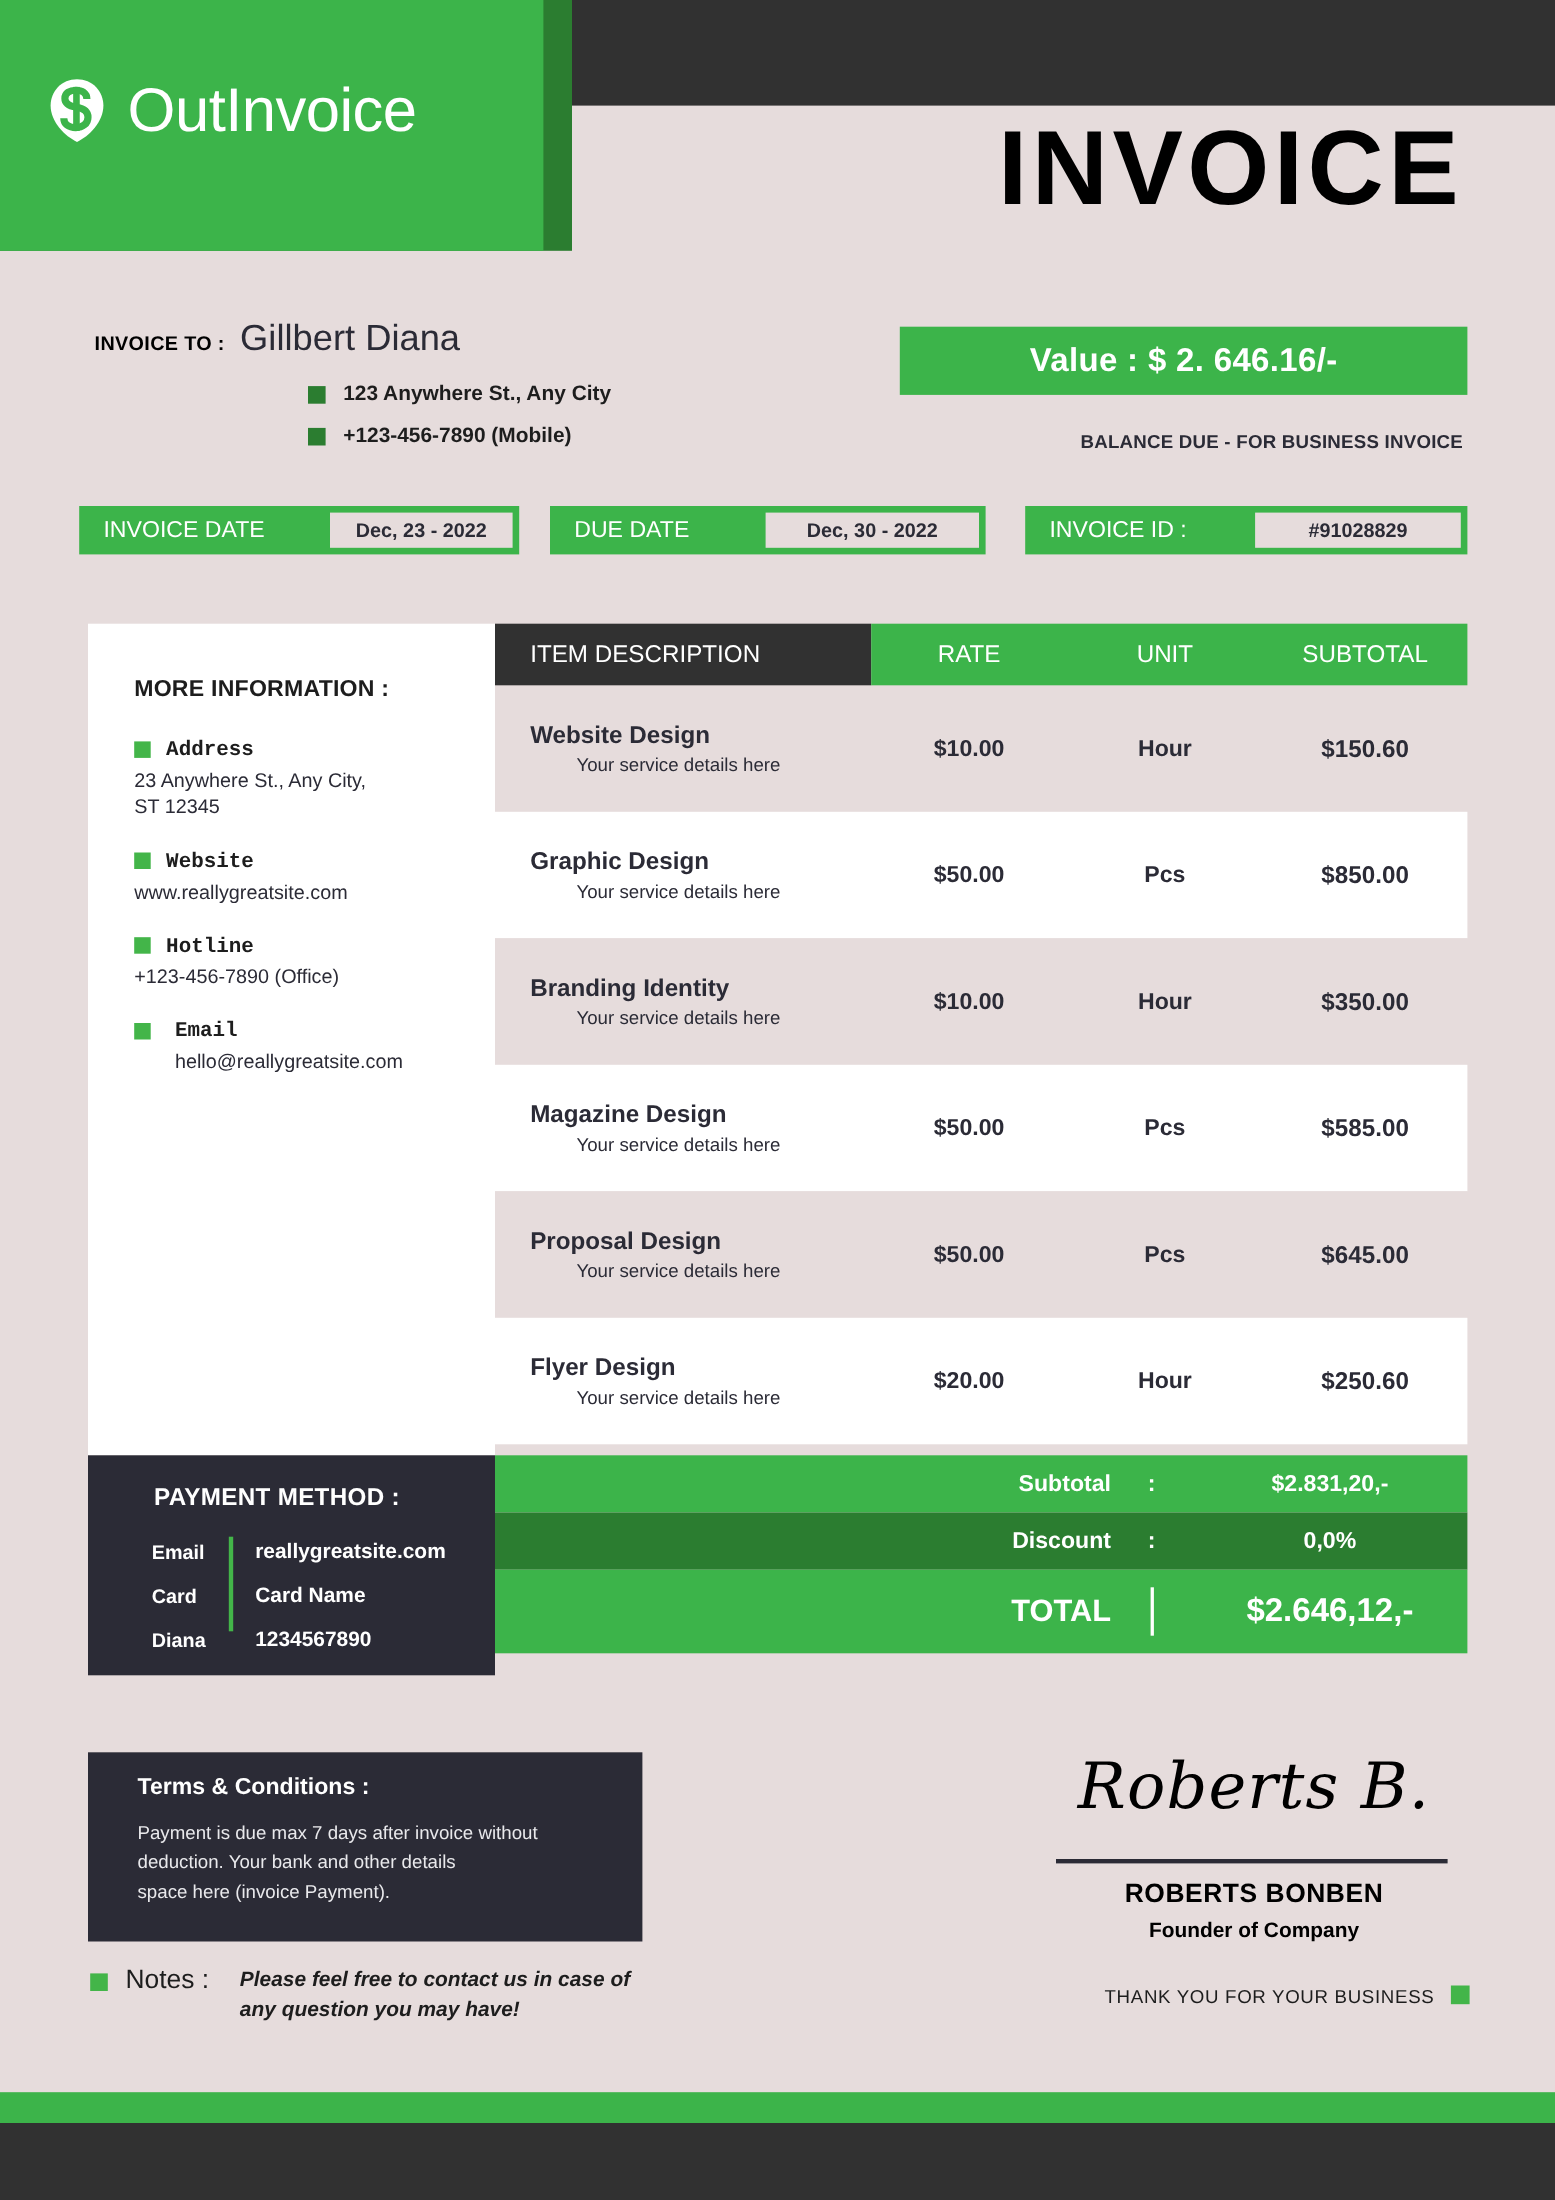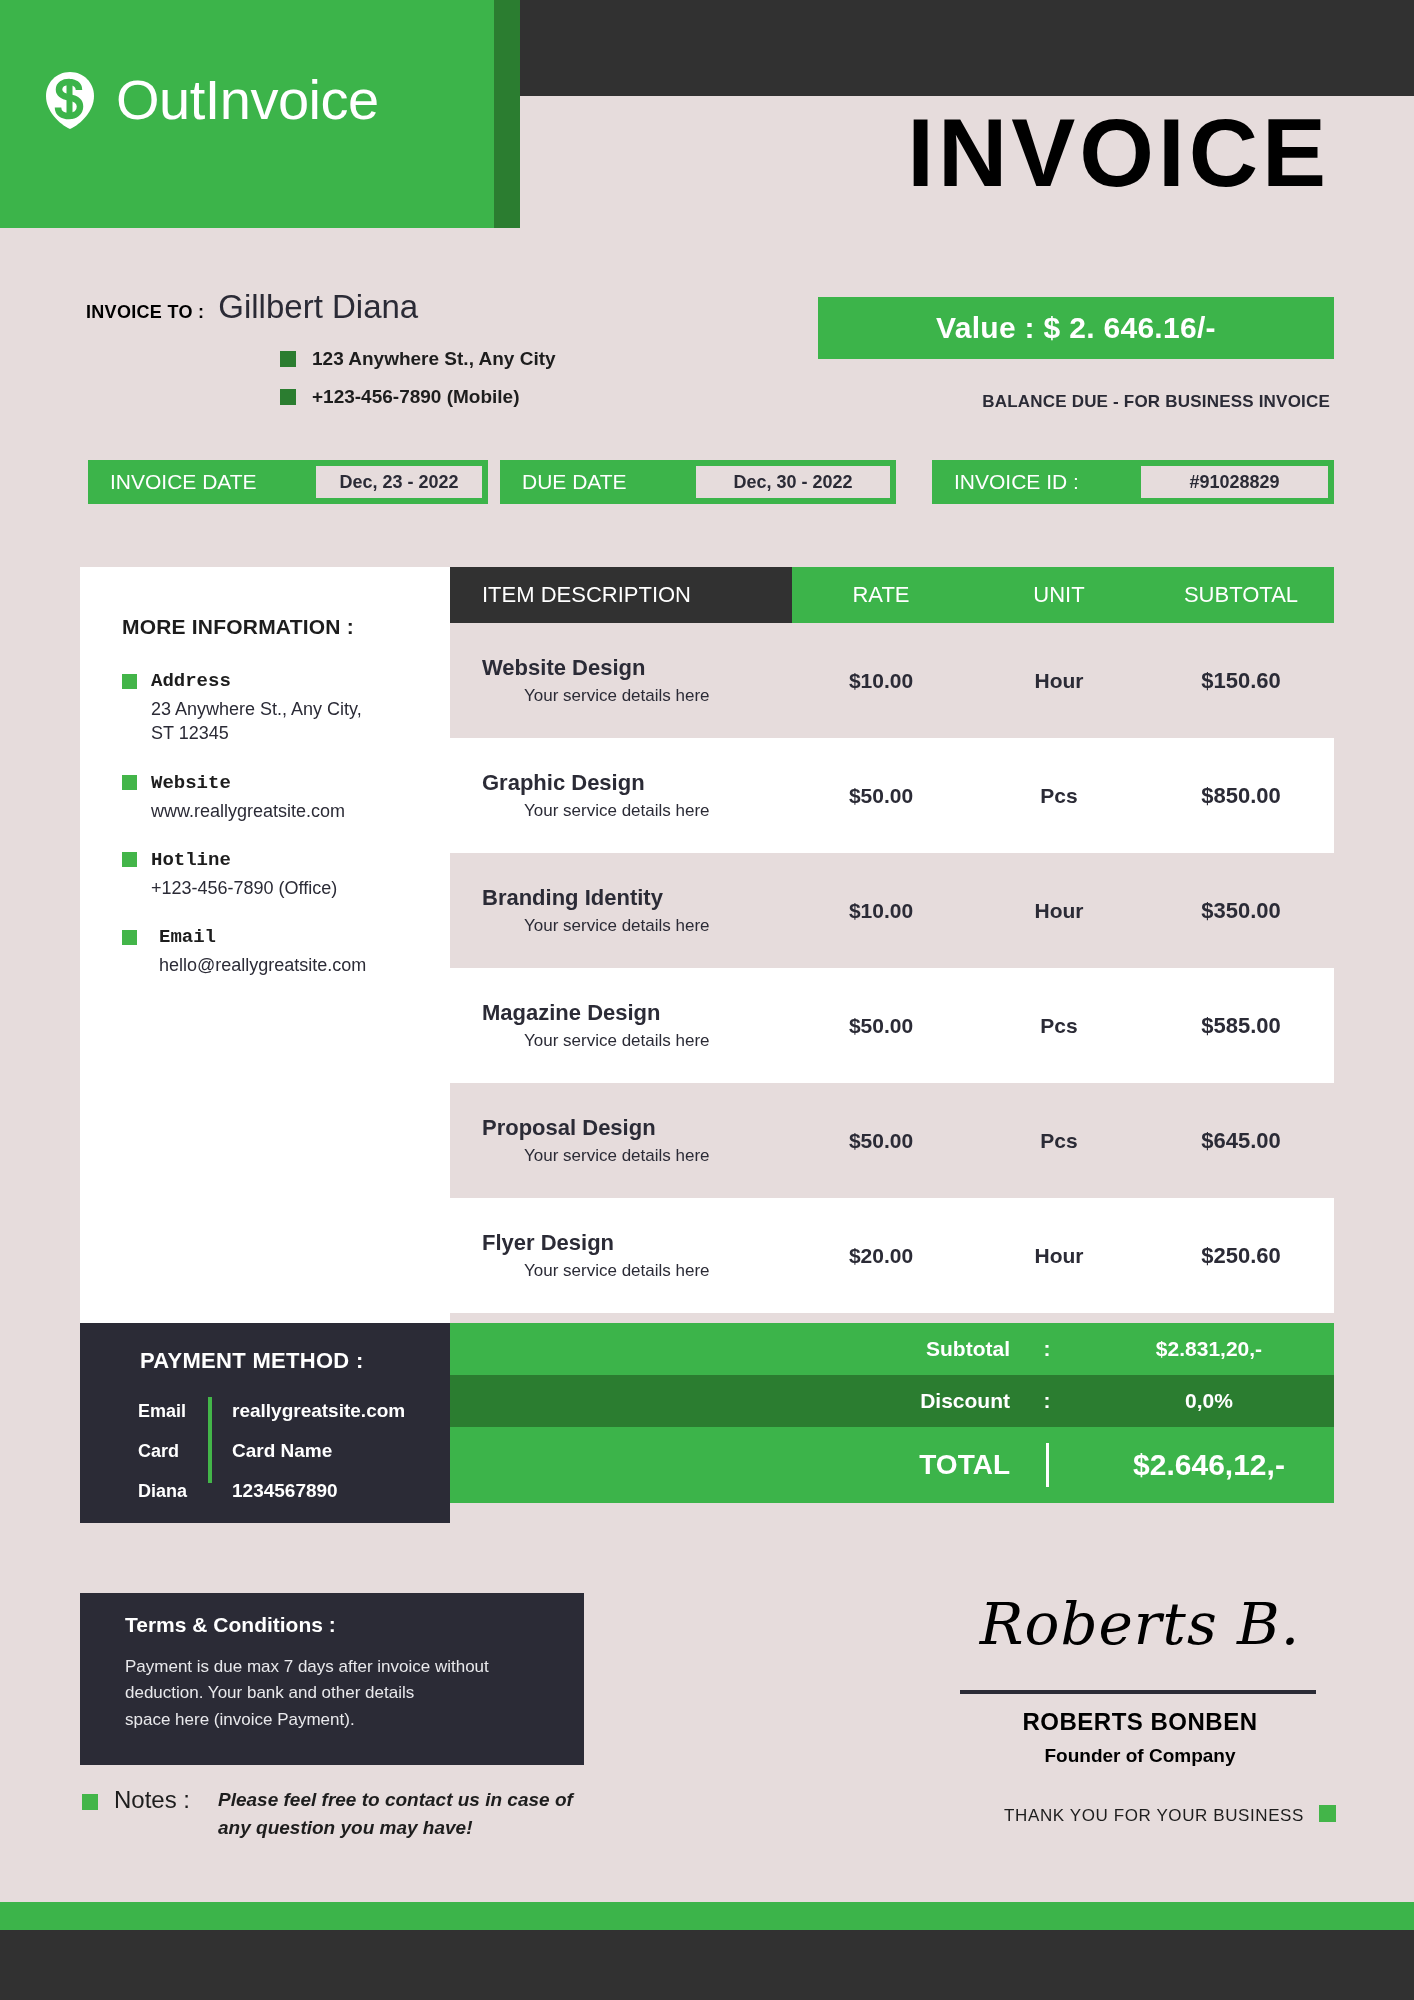--- a/index.html
+++ b/index.html
@@ -47,36 +47,36 @@
   }
 
   
   .bar { position: absolute; height: 44px; background: #3cb44a; display: flex; align-items: center; }
   .bar .bar-label { color: #fff; font-size: 21px; padding-left: 22px; white-space: nowrap; }
   .bar .bar-val {
     background: #e6dcdc; color: #2b2b36; font-weight: bold; font-size: 18px;
     height: 32px; display: flex; align-items: center; justify-content: center;
     position: absolute; top: 6px;
   }
-  #bar-invdate { left: 88px; top: 460px; width: 400px; }
+  #bar-invdate { left: 72px; top: 460px; width: 400px; }
   #bar-invdate .bar-val { left: 228px; width: 166px; }
   #bar-duedate { left: 500px; top: 460px; width: 396px; }
   #bar-duedate .bar-val { left: 196px; width: 194px; }
   #bar-invid { left: 932px; top: 460px; width: 402px; }
   #bar-invid .bar-val { left: 209px; width: 187px; }
 
   
   .left-white { position: absolute; left: 80px; top: 567px; width: 370px; height: 756px; background: #fff; }
   .more-info-title { position: absolute; left: 122px; top: 615px; font-size: 21px; font-weight: bold; color: #1d1d1d; letter-spacing: 0.2px; }
   .info-list { position: absolute; left: 122px; top: 670px; width: 320px; }
   .info-item { margin-bottom: 26px; }
   .info-head { display: flex; align-items: center; gap: 14px; }
   .sq-green { width: 15px; height: 15px; background: #43b549; flex: none; }
   .info-label { font-size: 19px; font-weight: bold; color: #1d1d1d; font-family: Liberation Mono, monospace; }
-  .info-val { font-size: 18px; color: #2b2b36; margin-left: 29px; margin-top: 5px; line-height: 1.35; }
+  .info-val { font-size: 18px; color: #2b2b36; margin-top: 5px; line-height: 1.35; }
   .info-item.indent .info-head { padding-left: 0; }
   .info-item.indent .info-label { padding-left: 8px; }
   .info-item.indent .info-val { margin-left: 37px; }
 
   
   .tbl { position: absolute; left: 450px; top: 567px; width: 884px; }
   .tbl-head { display: flex; height: 56px; }
   .th-desc { width: 342px; background: #313131; color: #fff; font-size: 22px; display: flex; align-items: center; padding-left: 32px; }
   .th-rest { flex: 1; background: #3cb44a; display: flex; }
   .th-rate, .th-unit, .th-sub { color: #fff; font-size: 22px; display: flex; align-items: center; justify-content: center; }

